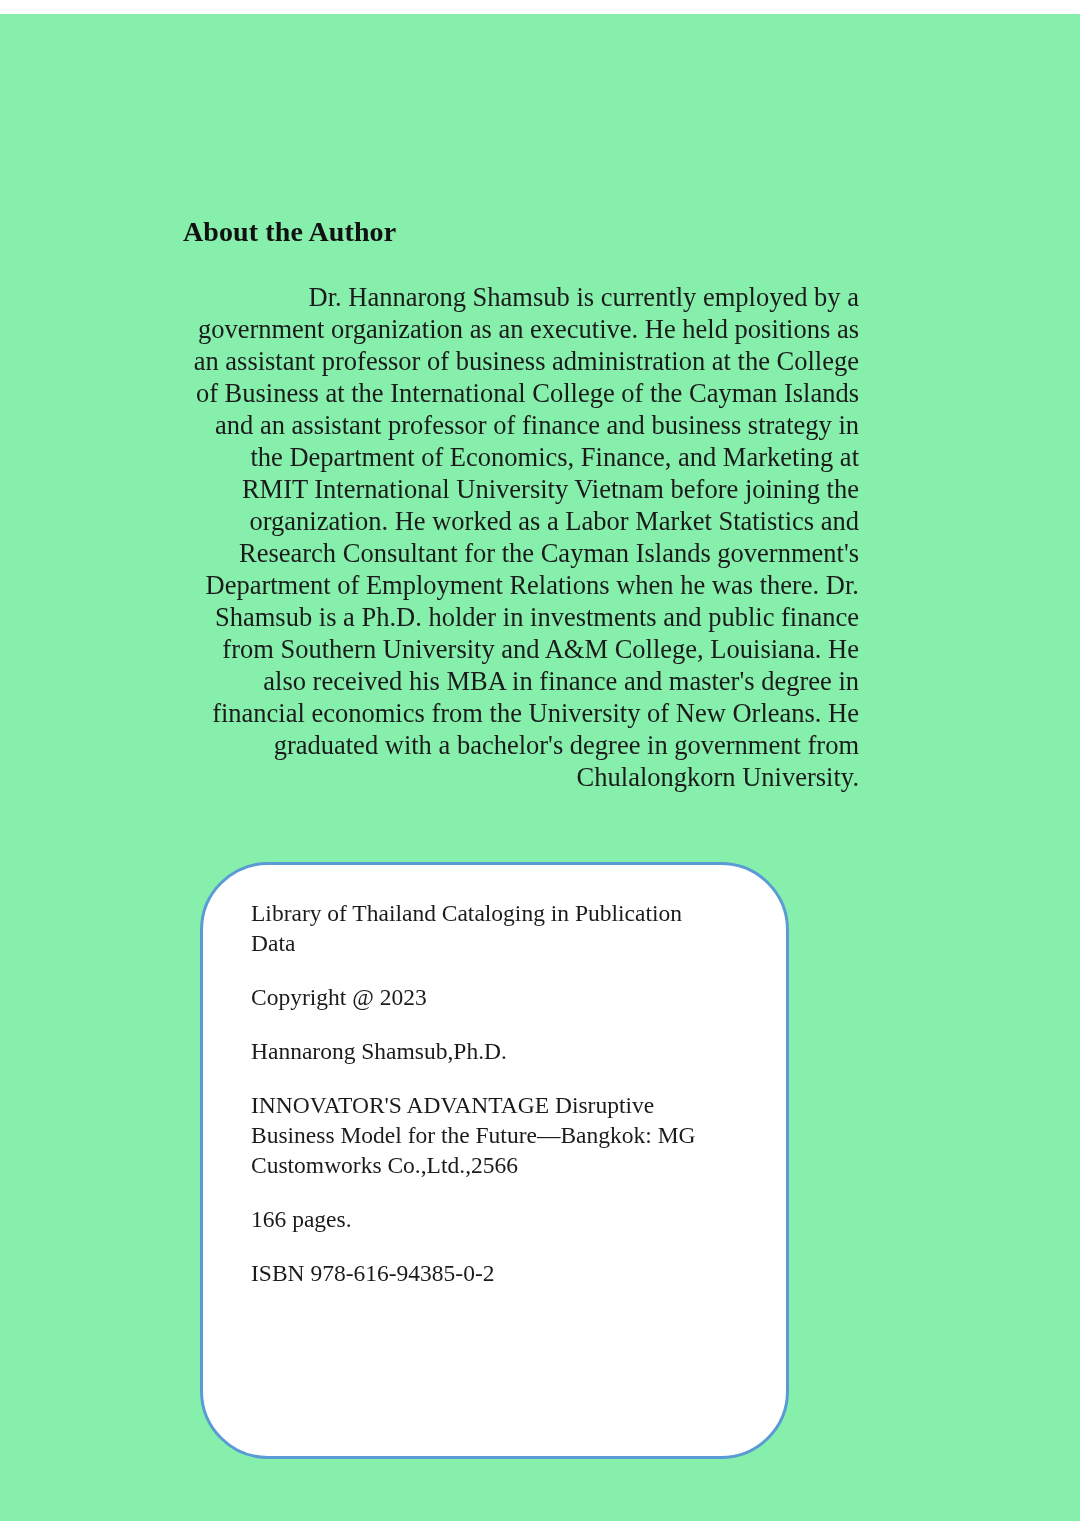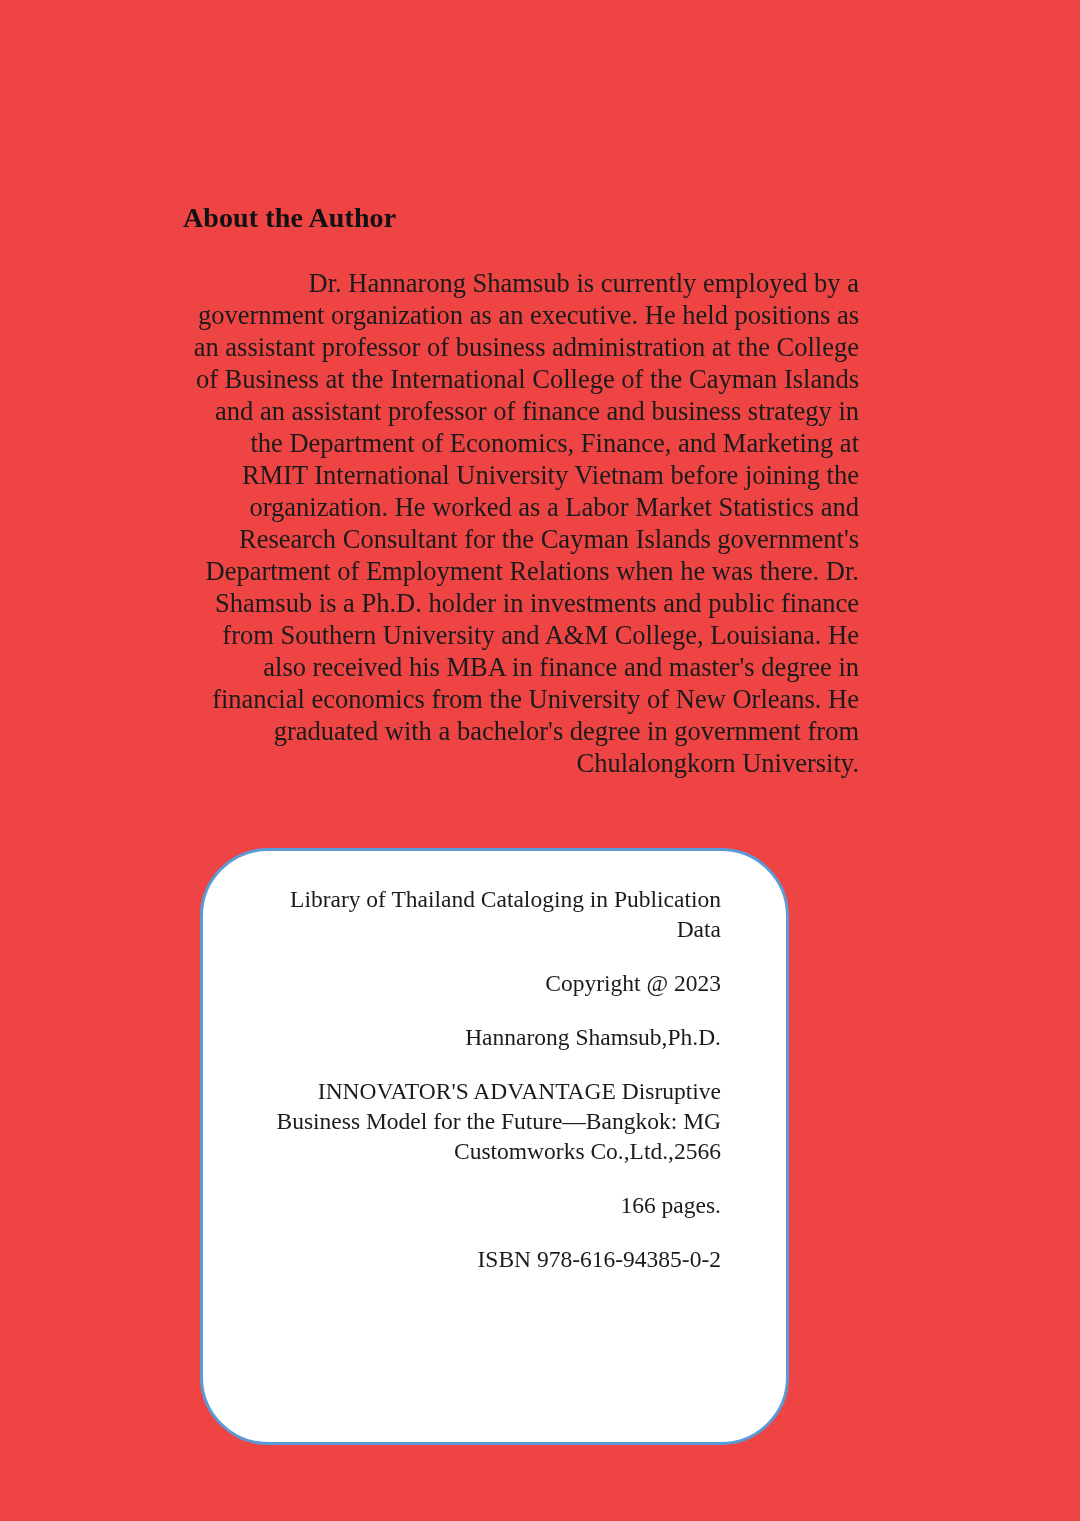--- a/index.html
+++ b/index.html
@@ -14,21 +14,22 @@
     position: relative;
     overflow: hidden;
     font-family: "Liberation Serif", "DejaVu Serif", serif;
     color: #1a1a1a;
     -webkit-font-smoothing: antialiased;
   }
 
   .page {
     position: absolute;
     inset: 0;
-    background: #ef4444;
+    background: #86efac;
+    margin-top: 14px;
   }
 
   
   .page-title {
     position: absolute;
     left: 183px;
     top: 182px;
     width: 680px;
     font-size: 28px;
     font-weight: bold;
@@ -83,21 +84,21 @@
 </style>
 </head>
 <body>
 
 <div class="page">
 
   <h1 class="page-title">About the Author</h1>
 
   <p class="bio">Dr. Hannarong Shamsub is currently employed by a government organization as an executive. He held positions as an assistant professor of business administration at the College of Business at the International College of the Cayman Islands and an assistant professor of finance and business strategy in the Department of Economics, Finance, and Marketing at RMIT International University Vietnam before joining the organization. He worked as a Labor Market Statistics and Research Consultant for the Cayman Islands government's Department of Employment Relations when he was there. Dr. Shamsub is a Ph.D. holder in investments and public finance from Southern University and A&amp;M College, Louisiana. He also received his MBA in finance and master's degree in financial economics from the University of New Orleans. He graduated with a bachelor's degree in government from Chulalongkorn University.</p>
 
-  <div class="catalog-box" style="border-color: rgb(91, 155, 213); text-align: right;">
+  <div class="catalog-box" style="border-color: rgb(91, 155, 213);">
     <div class="catalog-inner">
       <p class="catalog-entry">Library of Thailand Cataloging in Publication Data</p>
       <p class="catalog-entry">Copyright @ 2023</p>
       <p class="catalog-entry">Hannarong Shamsub,Ph.D.</p>
       <p class="catalog-entry">INNOVATOR'S ADVANTAGE Disruptive Business Model for the Future—Bangkok: MG Customworks Co.,Ltd.,2566</p>
       <p class="catalog-entry">166 pages.</p>
       <p class="catalog-entry">ISBN 978-616-94385-0-2</p>
     </div>
   </div>
 

